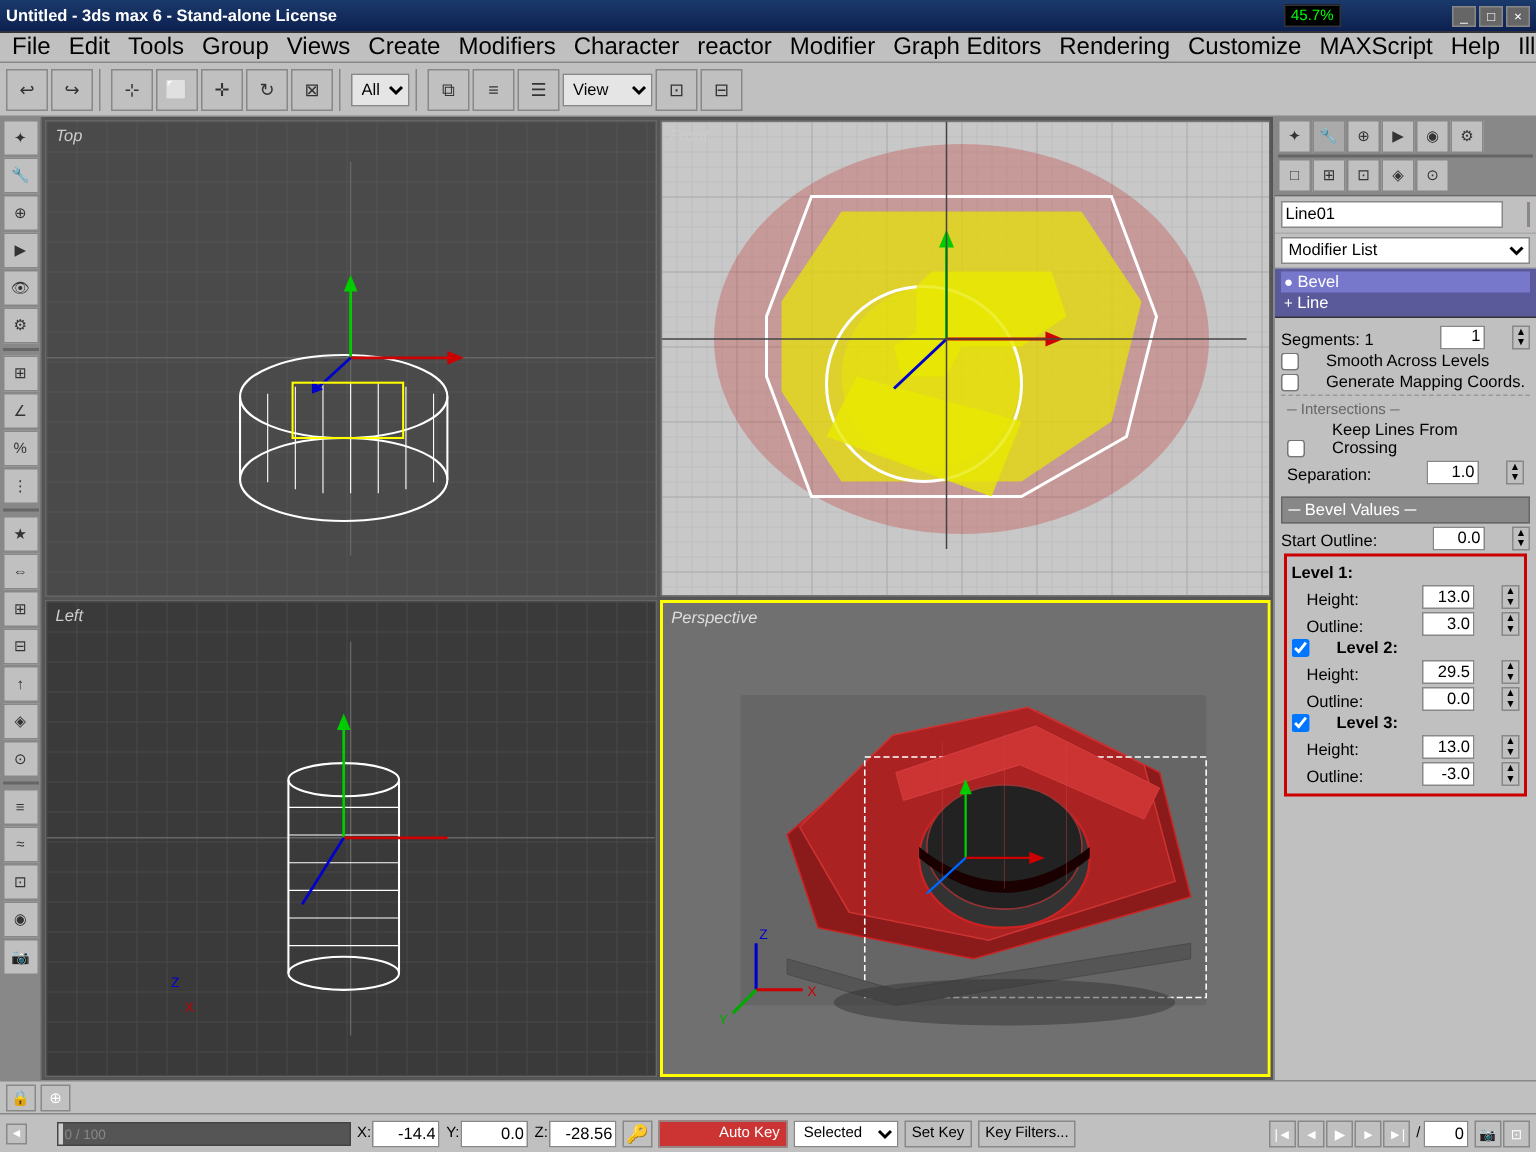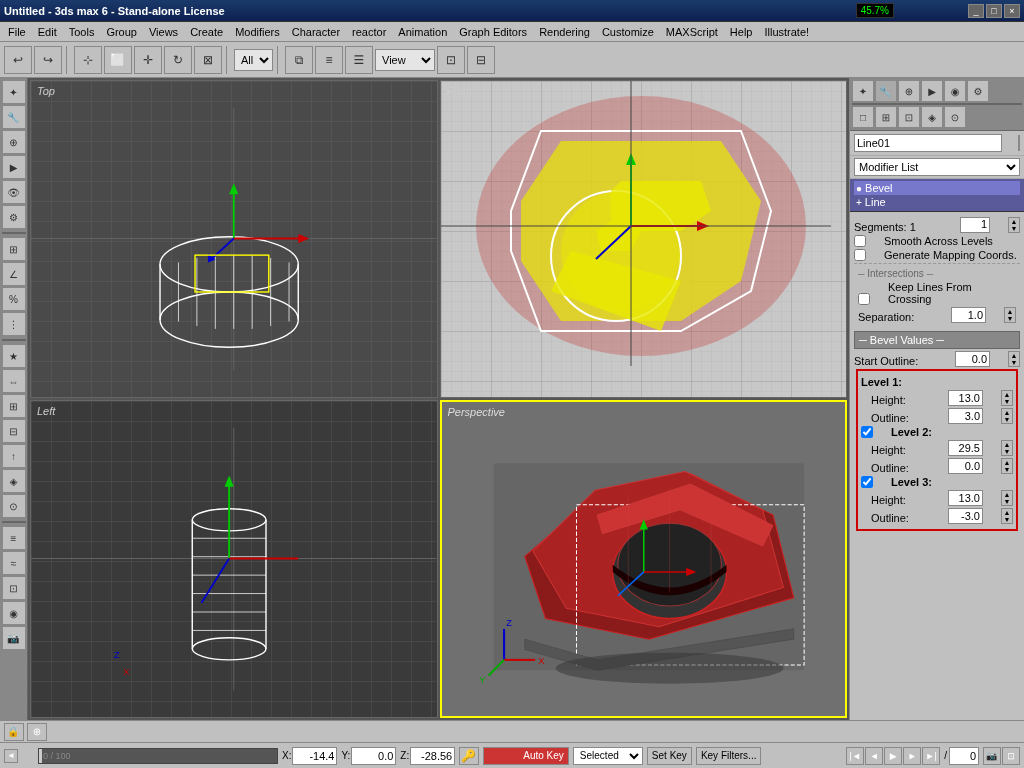--- a/index.html
+++ b/index.html
@@ -25,21 +25,21 @@
     
     #menubar {
       background: #c0c0c0;
       height: 20px;
       display: flex;
       align-items: center;
       padding: 0 2px;
       border-bottom: 1px solid #888;
     }
     #menubar .menu-item {
-      color: #000; font-size: 11px; padding: 0 6px; height: 100%;
+      color: #000; font-size: 16px; padding: 0 6px; height: 100%;
       display: flex; align-items: center; cursor: pointer; white-space: nowrap;
     }
 
     
     #toolbar {
       background: #c0c0c0;
       height: 36px;
       display: flex;
       align-items: center;
       padding: 2px 4px;
@@ -321,21 +321,21 @@
 <div id="menubar">
   <div class="menu-item">File</div>
   <div class="menu-item">Edit</div>
   <div class="menu-item">Tools</div>
   <div class="menu-item">Group</div>
   <div class="menu-item">Views</div>
   <div class="menu-item">Create</div>
   <div class="menu-item">Modifiers</div>
   <div class="menu-item">Character</div>
   <div class="menu-item">reactor</div>
-  <div class="menu-item">Animation</div>
+  <div class="menu-item">Modifier</div>
   <div class="menu-item">Graph Editors</div>
   <div class="menu-item">Rendering</div>
   <div class="menu-item">Customize</div>
   <div class="menu-item">MAXScript</div>
   <div class="menu-item">Help</div>
   <div class="menu-item">Illustrate!</div>
 </div>
 
 <div id="toolbar">
   <div class="toolbar-btn">↩</div>
@@ -710,21 +710,21 @@
     <div class="status-icon">🔒</div>
     <div class="status-icon">⊕</div>
   </div>
 </div>
 
 <div id="bottombar">
 
   <div style="width:30px;display:flex;flex-direction:column;gap:1px;">
     <div class="timeline-nav-btn">◄</div>
   </div>
-  <div style="width:240px;height:16px;background:#555;border:1px solid #444;position:relative;">
+  <div style="width:196px;height:16px;background:#555;border:1px solid #444;position:relative;">
     <div style="position:absolute;left:0;top:0;width:3px;height:100%;background:#ccc;"></div>
     <div style="position:absolute;left:4px;top:2px;font-size:9px;color:#888;">0 / 100</div>
   </div>
   <div class="coord-field">
     <span class="coord-label">X:</span>
     <input type="text" class="coord-input" value="-14.4" style="">
   </div>
   <div class="coord-field">
     <span class="coord-label">Y:</span>
     <input type="text" class="coord-input" value="0.0" style="">

